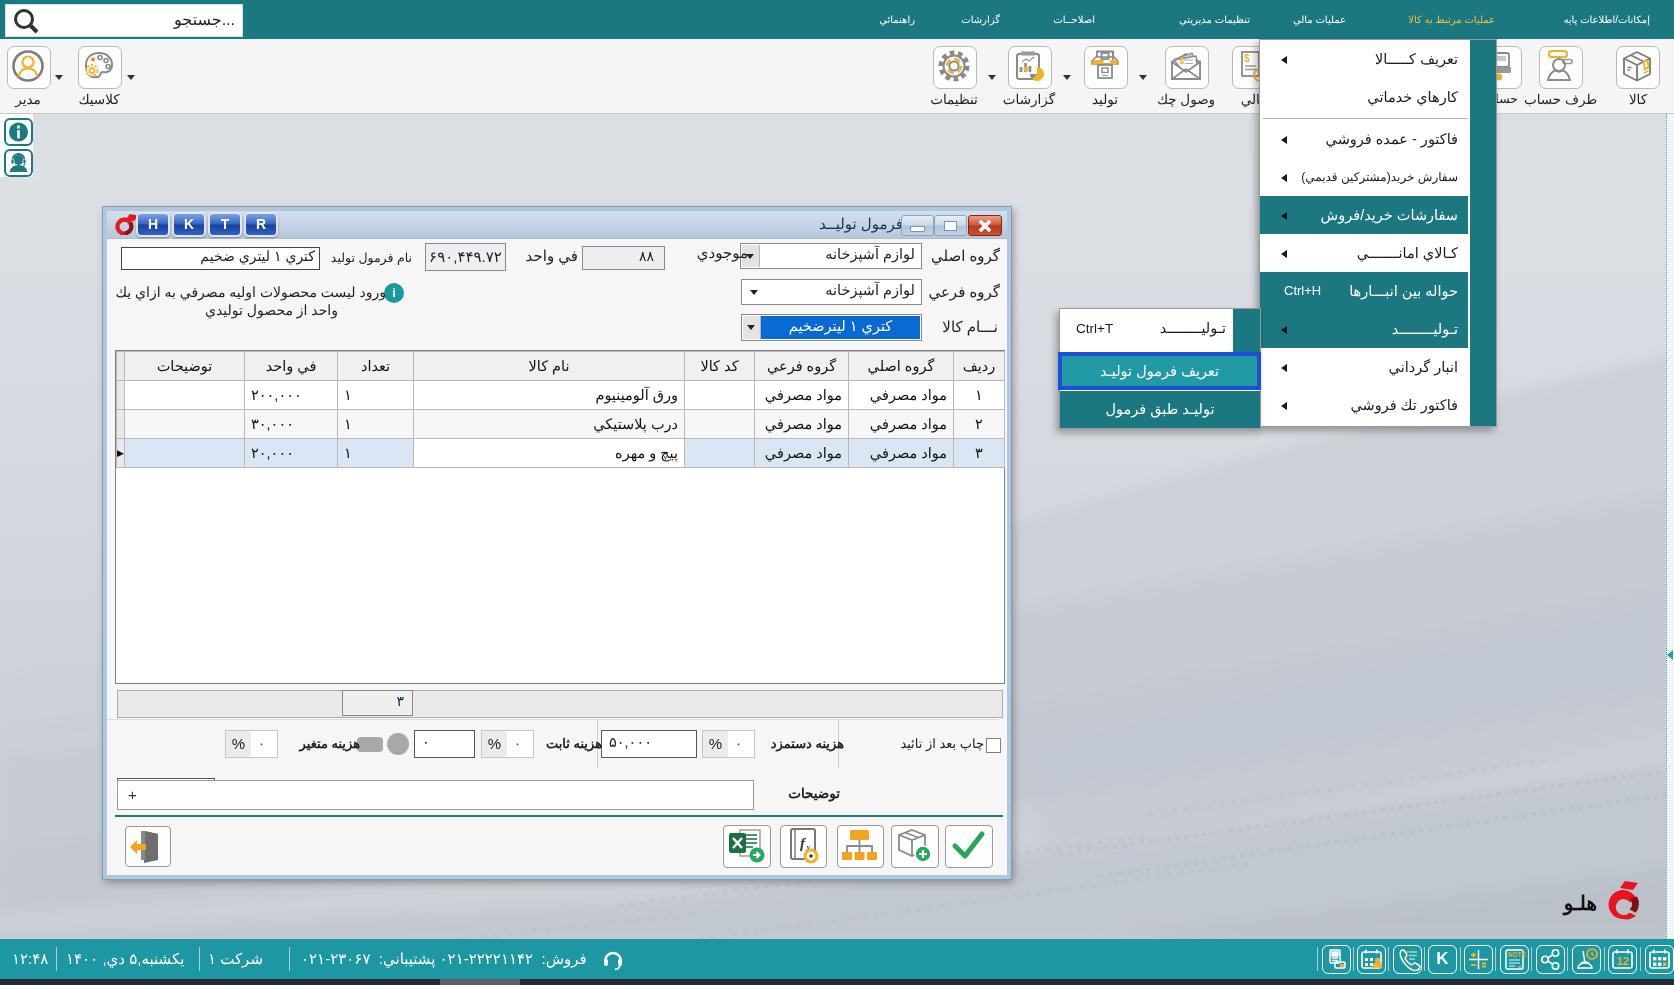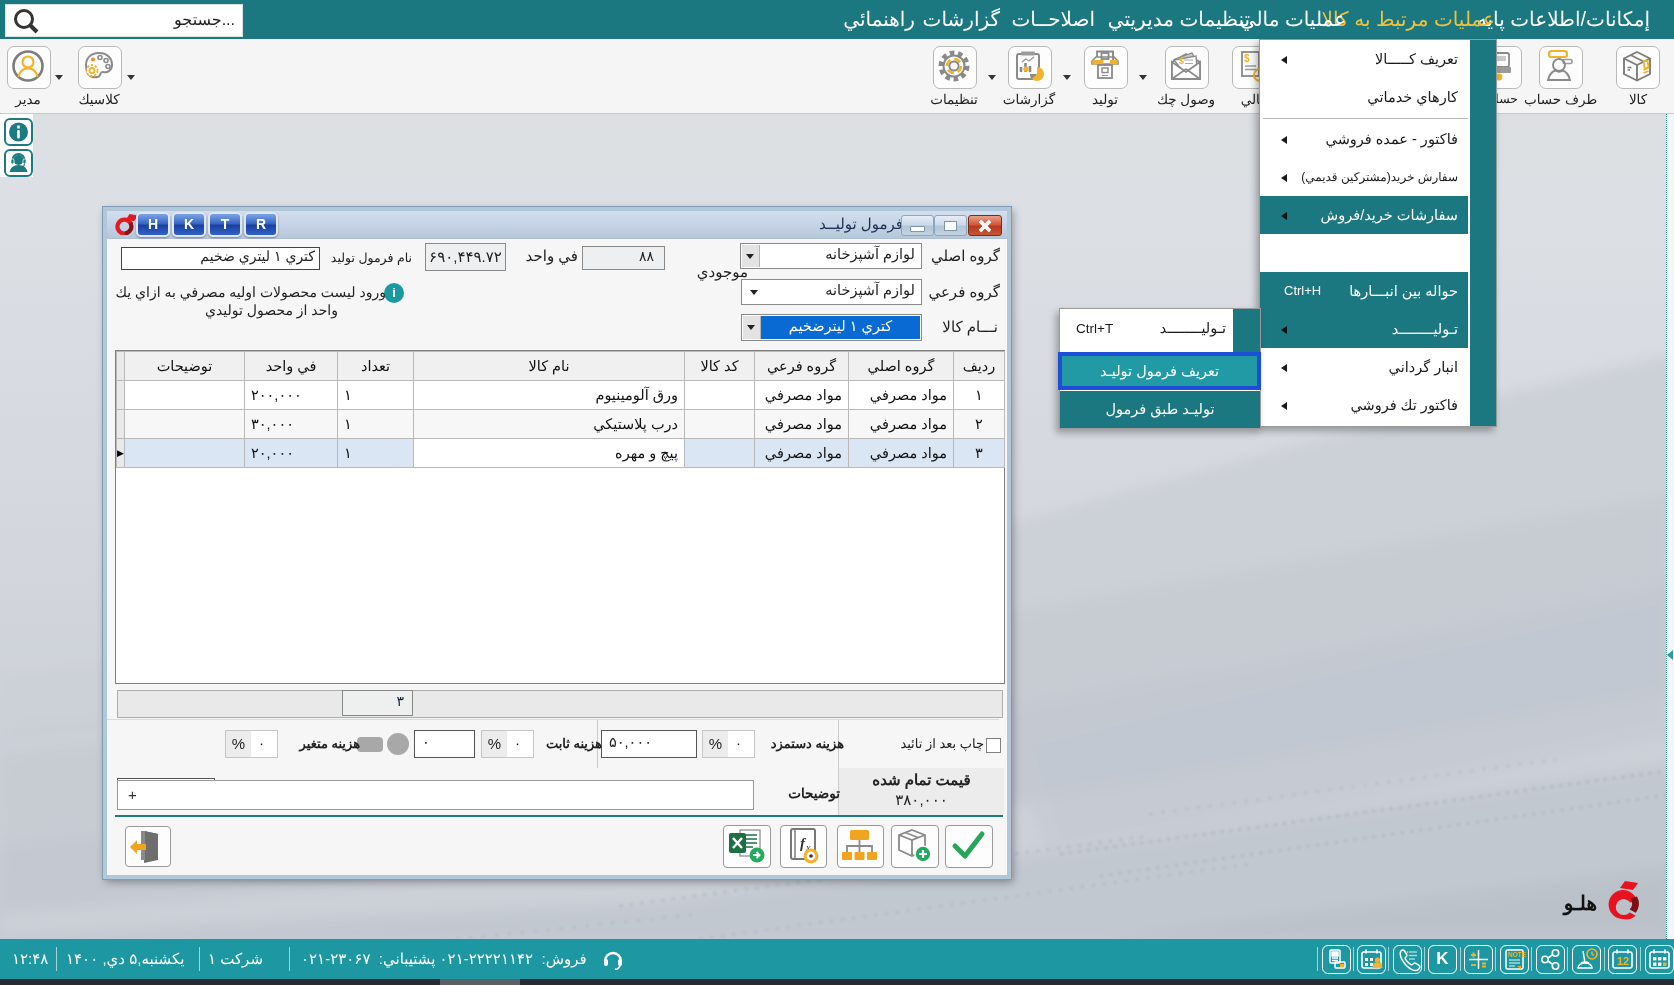--- a/index.html
+++ b/index.html
@@ -1,20 +1,20 @@
 <!DOCTYPE html>
 <html lang="fa"><head>
 <meta charset="utf-8">
 <style>
   html,body{margin:0;padding:0;width:1674px;height:985px;overflow:hidden;
     font-family:"Liberation Sans",sans-serif;}
   .abs{position:absolute;}
   body{position:relative;background:#d3d7dd;}
   .menubar{left:0;top:0;width:1674px;height:39px;background:#1b7880;z-index:30;}
-  .mitem{position:absolute;top:0;height:39px;line-height:39px;color:#fff;font-size:20px;white-space:nowrap;}
+  .mitem{position:absolute;top:0;height:39px;line-height:39px;color:#fff;font-size:10px;white-space:nowrap;}
   .search{left:5px;top:4px;width:236px;height:31px;background:#fff;border:1px solid #d8e4e4;z-index:31;}
   .toolbar{left:0;top:39px;width:1674px;height:74px;background:#f5f5f6;border-bottom:1px solid #c9c9c9;z-index:20;}
   .tbtn{position:absolute;top:7px;width:42px;height:41px;background:#fdfdfd;border:1px solid #b9b9b9;border-radius:7px;}
   .tlbl{position:absolute;top:52px;font-size:13.5px;color:#222;text-align:center;white-space:nowrap;}
   .tarr{position:absolute;top:36px;width:0;height:0;border-left:4px solid transparent;border-right:4px solid transparent;border-top:5px solid #333;}
   .wall{left:0;top:114px;width:1674px;height:825px;z-index:1;}
   .leftcol{left:0;top:114px;width:33px;height:63px;background:#fff;z-index:5;}
   .licon{position:absolute;left:4px;width:25px;height:24px;border:2px solid #1c7a80;border-radius:6px;background:#fff;}
   .rstrip{left:1666px;top:114px;width:8px;height:825px;background:#f4f6f6;border-left:1px dotted #39a0a8;border-right:1px dotted #39a0a8;z-index:5;}
   .status{left:0;top:939px;width:1674px;height:40px;background:#1d97a2;z-index:30;color:#fff;}
@@ -299,21 +299,21 @@
     <span style="position:absolute;right:6px;top:2px;font-size:14.5px;">لوازم آشپزخانه</span>
   </div>
   <span class="lbl" style="right:7px;top:72px;">گروه فرعي</span>
   <div class="fld" style="left:634px;top:103px;width:179px;height:25px;">
     <div style="position:absolute;left:1px;top:1px;bottom:1px;width:17px;background:#e3e3e3;border-right:1px solid #b5b5b5;"></div>
     <div style="position:absolute;left:5px;top:10px;border-left:4.5px solid transparent;border-right:4.5px solid transparent;border-top:5.5px solid #222;"></div>
     <div style="position:absolute;left:19px;top:1px;right:1px;bottom:1px;background:#0a6ad4;"></div>
     <span style="position:absolute;left:19px;right:1px;top:3px;text-align:center;font-size:14.5px;color:#fff;z-index:2;">كتري ۱ ليترضخيم</span>
   </div>
   <span class="lbl" style="right:9px;top:107px;">نـــام كالا</span>
-  <span class="lbl" style="right:259px;top:52px;">موجودي</span>
+  <span class="lbl" style="right:259px;top:33px;">موجودي</span>
   <div class="fld" style="left:475px;top:35px;width:81px;height:22px;background:#edeff0;">
       <span style="position:absolute;right:10px;top:1px;font-size:14px;">۸۸</span>
     </div>
   <span class="lbl" style="right:429px;top:36px;">في واحد</span>
   <div class="fld" style="left:318px;top:32px;width:79px;height:26px;background:#edeff0;text-align:center;line-height:26px;font-size:15px;">۶۹۰,۴۴۹.۷۲</div>
   <span class="lbl" style="right:595px;top:39px;font-size:12.5px;">نام فرمول توليد</span>
   <div class="fld" style="left:14px;top:36px;width:197px;height:21px;border-color:#444;">
       <span style="position:absolute;right:4px;top:0px;font-size:14px;">كتري ۱ ليتري ضخيم</span>
     </div>
   <div style="position:absolute;left:277px;top:72px;width:20px;height:20px;border-radius:50%;background:#1a9aa0;color:#fff;font-size:13px;font-weight:bold;text-align:center;line-height:20px;">i</div>
@@ -413,24 +413,20 @@
   <div style="position:absolute;left:280px;top:522px;width:22px;height:22px;background:#a8a8a8;border-radius:50%;"></div>
   <span class="lbl" style="right:647px;top:525px;font-size:13px;font-weight:bold;">هزينه متغير</span>
   <div class="pct" style="left:118px;top:519px;">
       <i>%</i>
       <b>۰</b>
     </div>
   <div class="fld" style="left:10px;top:519px;width:96px;height:26px;border-color:#555;margin-top:48px;">
       <span style="position:absolute;left:7px;top:3px;font-size:14.5px;" dir="ltr">۸۰,۰۰۰</span>
     </div>
 
-  <div style="position:absolute;left:731px;top:557px;width:165px;height:47px;background:#ececec;border-left:1px solid #ccc;text-align:center;">
-    <div style="font-size:15px;font-weight:bold;color:#222;margin-top:3px;">قيمت تمام شده</div>
-    <div style="font-size:15px;color:#222;margin-top:2px;">۳۸۰,۰۰۰</div>
-  </div>
   <span class="lbl" style="right:167px;top:574px;font-size:13.5px;font-weight:bold;">توضيحات</span>
   <div class="fld" style="left:10px;top:569px;width:635px;height:28px;border-color:#999;">
       <span style="position:absolute;left:10px;top:5px;font-size:15px;color:#333;">+</span>
     </div>
   <div style="position:absolute;left:8px;top:604px;width:888px;height:2px;background:#1c7a80;"></div>
 
   <div class="bbtn" style="left:18px;top:615px;width:44px;height:39px;">
     <svg width="42" height="37" viewBox="0 0 42 37">
       <path d="M18 4 L32 7 L32 33 L18 30 Z" fill="#5a5a5a"></path>
       <path d="M18 4 L32 7 L32 33 L18 36 Z" fill="#6e6e6e"></path>
@@ -485,20 +481,21 @@
 </div>
 
 <div class="abs menu1">
   <div style="position:absolute;right:0;top:0;width:26px;height:100%;background:#1b7880;"></div>
   <div class="m1i" style="top:38px;">كارهاي خدماتي</div>
   <div class="m1i" style="top:0;">تعريف كـــــالا<i class="marr"></i></div>
   <div style="position:absolute;left:3px;top:78px;width:205px;height:1px;background:#b9b9b9;"></div>
   <div class="m1i" style="top:80px;">فاكتور - عمده فروشي<i class="marr"></i></div>
   <div class="m1i" style="top:118px;font-size:12px;">سفارش خريد(مشتركين قديمي)<i class="marr"></i></div>
   <div class="m1i m1t" style="top:156px;">سفارشات خريد/فروش<i class="marr" style="border-right-color:#111;"></i></div>
+  <div class="m1i" style="top:194px;">كـالاي امانـــــــي<i class="marr"></i></div>
   <div class="m1i m1t" style="top:232px;">حواله بين انبـــارها<span style="position:absolute;left:24px;top:0;font-size:13px;">Ctrl+H</span></div>
   <div class="m1i m1t" style="top:270px;">تـوليــــــــد<i class="marr" style="border-right-color:#111;"></i></div>
   <div class="m1i" style="top:308px;">انبار گرداني<i class="marr"></i></div>
   <div class="m1i" style="top:346px;">فاكتور تك فروشي<i class="marr"></i></div>
 </div>
 <div class="abs menu2">
   <div style="position:absolute;right:0;top:0;width:27px;height:43px;background:#1b7880;"></div>
   <div style="position:absolute;left:0;top:0;width:173px;height:43px;background:#fff;">
     <span style="position:absolute;right:7px;top:11px;font-size:14.5px;color:#1a1a1a;">تـوليــــــــد</span>
     <span style="position:absolute;left:16px;top:12px;font-size:13.5px;color:#1a1a1a;">Ctrl+T</span>

